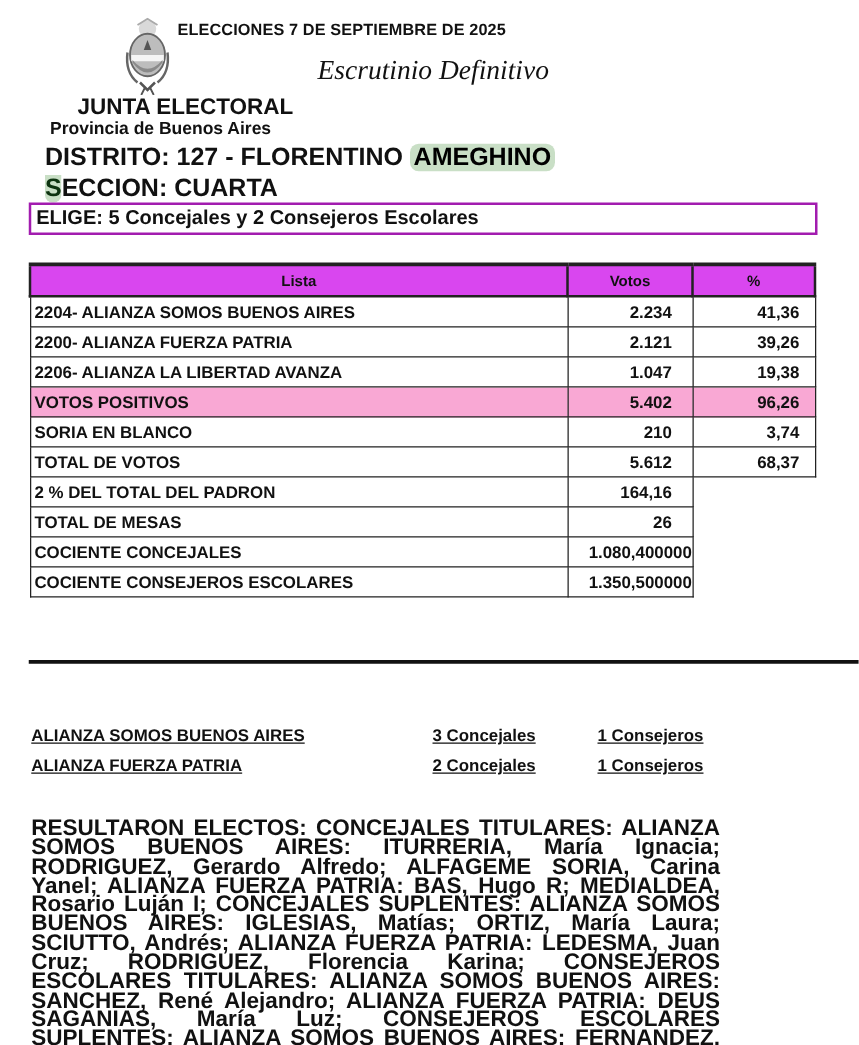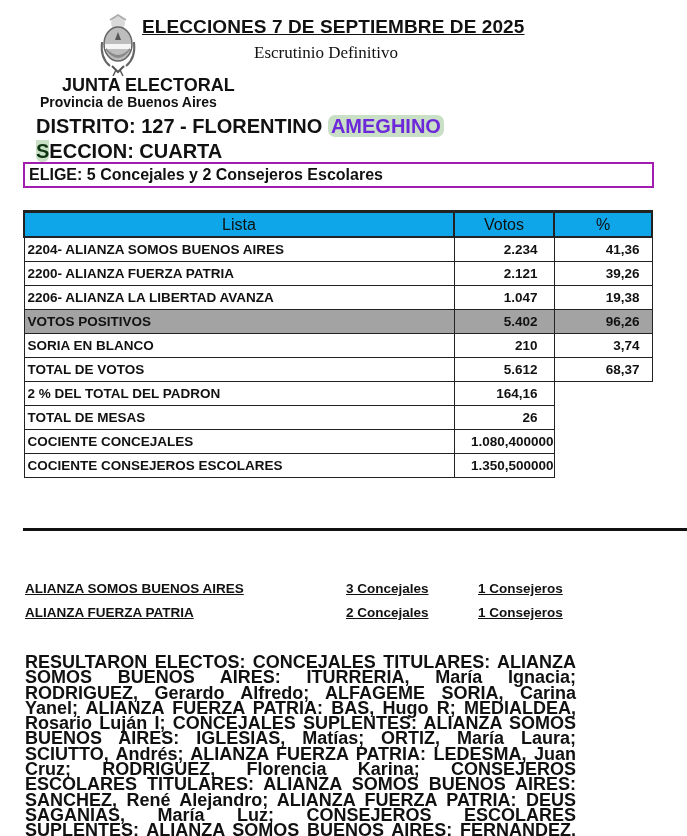--- a/index.html
+++ b/index.html
@@ -1,33 +1,33 @@
 <!DOCTYPE html>
 <html><head>
 <meta charset="utf-8">
 <style>
   html, body { margin:0; padding:0; background:#ffffff; }
   body { width:687px; height:836px; position:relative; overflow:hidden; font-family:"Liberation Sans", sans-serif; color:#111; }
   .abs { position:absolute; }
   .crest { left:96px; top:14px; width:44px; height:62px; }
-  .title { left:142px; top:16px; font-size:19px; font-weight:bold; letter-spacing:0.1px;text-decoration:underline; }
-  .subtitle { left:254px; top:43px; font-family:"Liberation Serif", serif; font-size:17px; }
+  .title { left:142px; top:16px; font-size:13px; font-weight:bold; letter-spacing:0.1px; }
+  .subtitle { left:254px; top:43px; font-family:"Liberation Serif", serif; font-size:22px;font-style:italic; }
   .junta { left:62px; top:75px; font-size:18px; font-weight:bold; }
   .prov { left:40px; top:94px; font-size:14px; font-weight:bold; }
   .distrito { left:36px; top:115px; font-size:20px; font-weight:bold; white-space:nowrap; }
-  .hl { background:#c9dfc6; color:#6d28d9; border-radius:7px; padding:0 3px; }
+  .hl { background:#c9dfc6; color:#000000; border-radius:7px; padding:0 3px; }
   .seccion { left:36px; top:140px; font-size:20px; font-weight:bold; white-space:nowrap; }
   .hl-s { background:#c9dfc6; color:#0d3310; border-radius:0 0 6px 6px; }
   .elige { left:23px; top:162px; width:623px; height:22px; border:2px solid #a21caf; font-size:16px; font-weight:bold; line-height:22px; padding-left:4px; box-sizing:content-box; }
   table.res { position:absolute; left:23px; top:210px; border-collapse:collapse; font-size:13.5px; font-weight:bold; }
   table.res td, table.res th { border:1.5px solid #222; height:23px; padding:0 3px; white-space:nowrap; }
-  table.res th { background:#0ea5e9; font-size:16px; font-weight:normal; border-width:2px; border-top-width:3px; }
+  table.res th { background:#d946ef; font-size:12px; font-weight:bold; border-width:2px; border-top-width:3px; }
   table.res td.num { text-align:right; padding-right:16px; }
   table.res td.num2 { text-align:right; padding-right:12px; }
-  table.res tr.gray td { background:#a3a3a3; }
+  table.res tr.gray td { background:#f9a8d4; }
   table.res td.empty { border:none; background:transparent; }
   .rule { left:23px; top:528px; width:664px; height:3px; background:#111; }
   .seats { left:25px; top:581px; font-size:13.5px; font-weight:bold; }
   .seat-row { position:relative; height:24px; }
   .seat-row span { position:absolute; top:0; white-space:nowrap;text-decoration:underline; }
   .electos { left:25px; top:655px; width:551px; font-size:18px; font-weight:bold; line-height:15.3px; text-align:justify; }
 </style>
 </head>
 <body>
 

